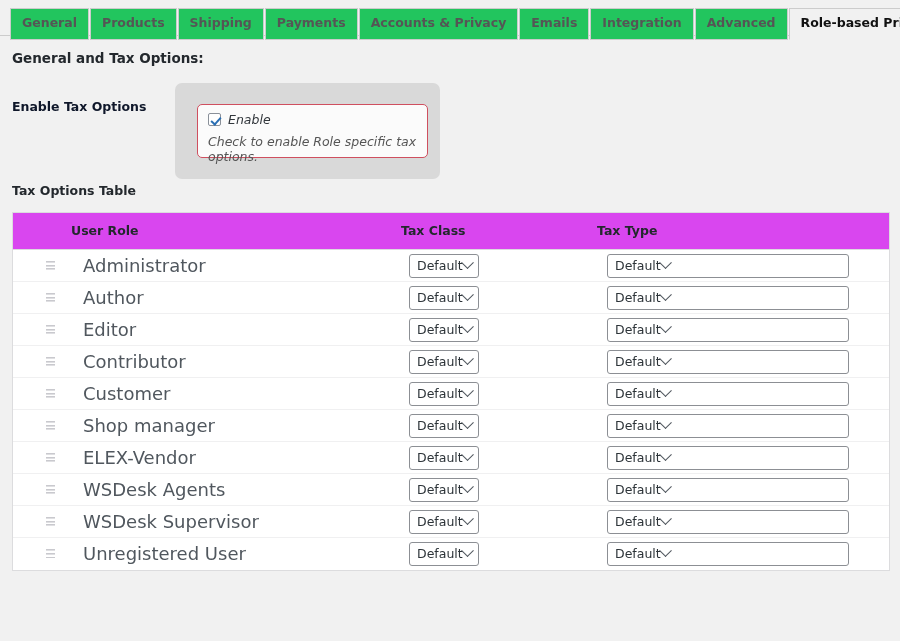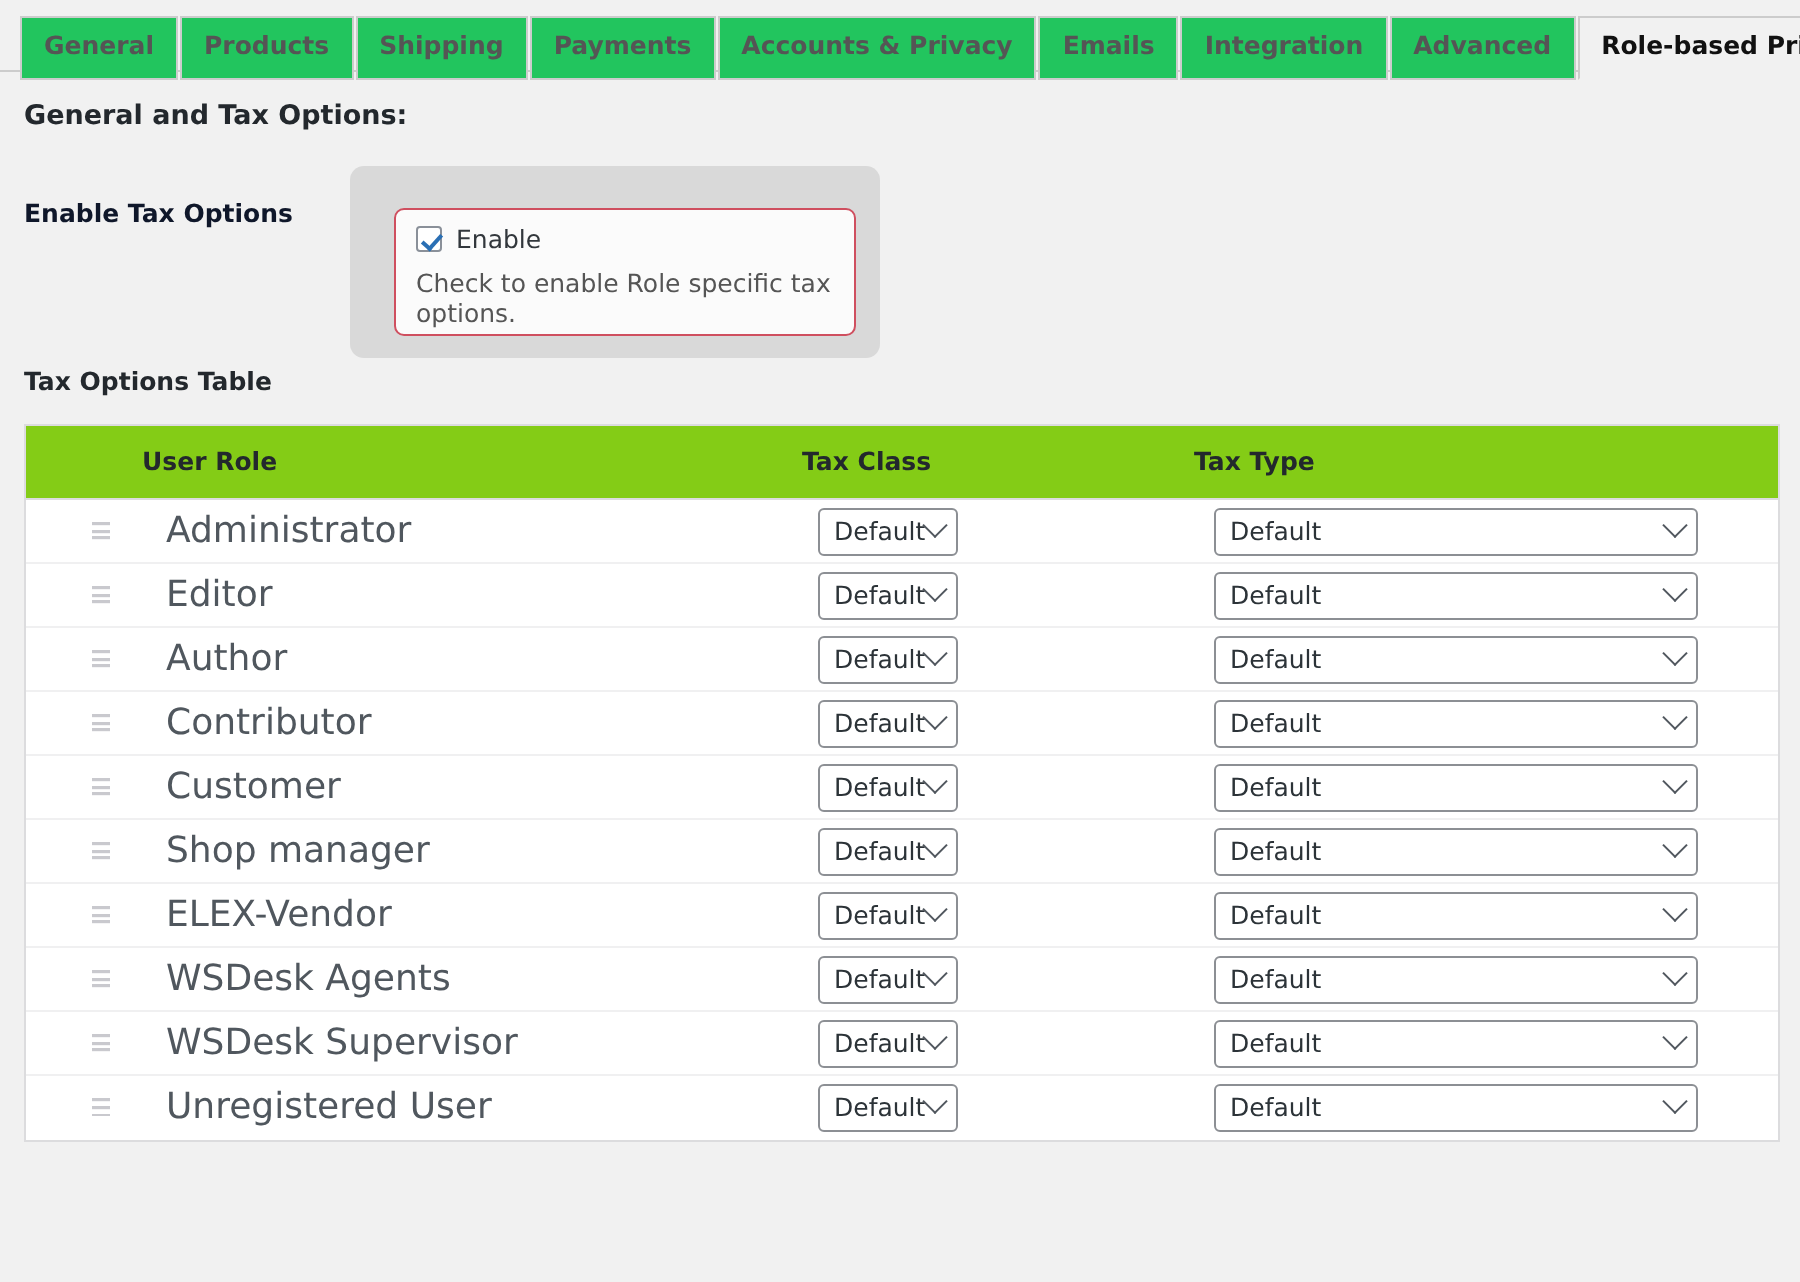--- a/index.html
+++ b/index.html
@@ -83,25 +83,26 @@
     font-size: 12.5px; font-weight: 700; color: #0f172a;
   }
   .highlight-wrap {
     position: absolute; left: 163px; top: 17px;
     width: 265px; height: 96px;
     background: #d9d9d9;
     border-radius: 7px;
   }
   .highlight-box {
     position: absolute; left: 22px; top: 21px;
-    width: 231px; height: 64px;
+    width: 231px; height: 54px;
     background: #fbfbfb;
     border: 1.5px solid #cf4f5f;
     border-radius: 5px;
     padding: 7px 10px;
+    font-style: italic;
   }
   .cb-line { display: flex; align-items: center; gap: 7px; }
   .checkbox {
     width: 13px; height: 13px;
     border: 1px solid #8a9099;
     border-radius: 2px;
     background: #fff;
     position: relative;
     flex: 0 0 auto;
     cursor: pointer;
@@ -134,21 +135,21 @@
     background: #fff;
     border: 1px solid #dcdcde;
     width: 878px;
   }
   table.taxtable { width: 100%; border-collapse: collapse; }
   table.taxtable thead th {
     font-size: 12.5px; font-weight: 700; color: #23282d;
     text-align: left;
     padding: 10px 0 11px 0;
     border-bottom: 1px solid #dcdcde;
-    background: #84cc16;
+    background: #d946ef;
   }
   .col-handle { width: 58px; }
   .col-role   { width: 330px; }
   .col-class  { width: 196px; }
   .col-type   { width: auto; }
 
   table.taxtable tbody td {
     border-bottom: 1px solid #f0f0f1;
     padding: 0;
     height: 32px;
@@ -165,21 +166,21 @@
       linear-gradient(#c9c9ce, #c9c9ce) 0 0/100% 1.6px no-repeat,
       linear-gradient(#c9c9ce, #c9c9ce) 0 3.7px/100% 1.6px no-repeat,
       linear-gradient(#c9c9ce, #c9c9ce) 0 7.4px/100% 1.6px no-repeat;
     cursor: move;
   }
   .role-name { font-size: 18px; color: #50575e; padding-left: 12px; }
 
   .sel {
     display: inline-flex;
     align-items: center;
-    justify-content: space-between;
+    justify-content: flex-start;
     background: #fff;
     border: 1px solid #8c8f94;
     border-radius: 3px;
     font-size: 12.5px;
     color: #2c3338;
     height: 24px;
     padding: 0 6px 0 7px;
     cursor: pointer;
     user-select: none;
   }
@@ -246,35 +247,35 @@
                 </div></td>
               <td><div class="sel sel-big">
                   <span>Default</span>
                   <span class="chev"></span>
                 </div></td>
             </tr>
             <tr>
               <td>
                 <span class="handle"></span>
               </td>
+              <td><span class="role-name">Author</span></td>
+              <td><div class="sel sel-small">
+                  <span>Default</span>
+                  <span class="chev"></span>
+                </div></td>
+              <td><div class="sel sel-big">
+                  <span>Default</span>
+                  <span class="chev"></span>
+                </div></td>
+            </tr>
+            <tr>
+              <td>
+                <span class="handle"></span>
+              </td>
               <td><span class="role-name">Editor</span></td>
-              <td><div class="sel sel-small">
-                  <span>Default</span>
-                  <span class="chev"></span>
-                </div></td>
-              <td><div class="sel sel-big">
-                  <span>Default</span>
-                  <span class="chev"></span>
-                </div></td>
-            </tr>
-            <tr>
-              <td>
-                <span class="handle"></span>
-              </td>
-              <td><span class="role-name">Author</span></td>
               <td><div class="sel sel-small">
                   <span>Default</span>
                   <span class="chev"></span>
                 </div></td>
               <td><div class="sel sel-big">
                   <span>Default</span>
                   <span class="chev"></span>
                 </div></td>
             </tr>
             <tr>

